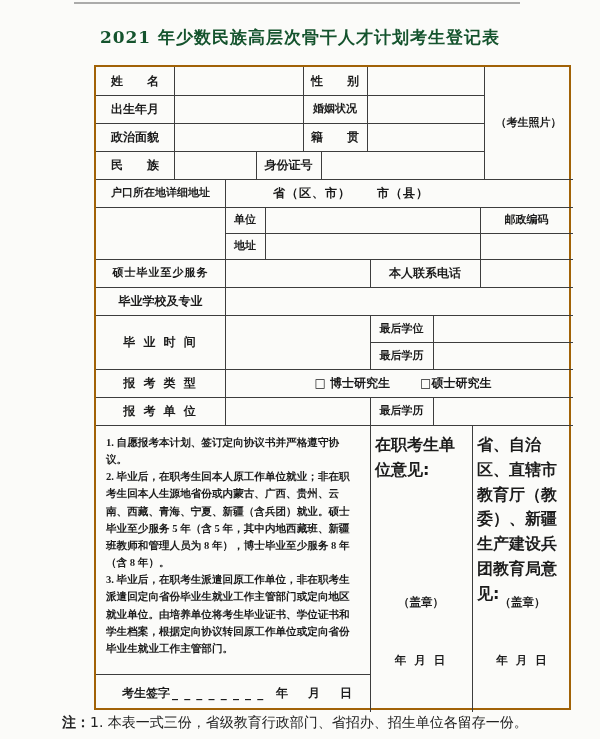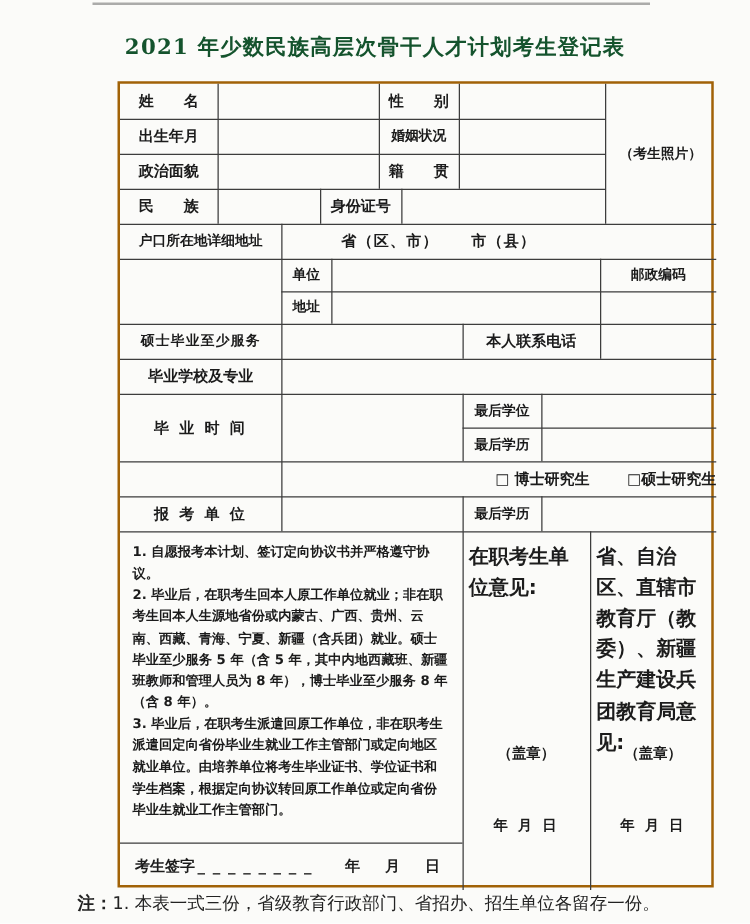--- a/index.html
+++ b/index.html
@@ -27,42 +27,42 @@
     box-sizing:border-box; color:#1b1b1b;
   }
   .sm { font-size:11px; }
   .left { justify-content:flex-start; text-align:left; }
   .notes {
     position:absolute; left:0; top:358px; width:274px; height:249px;
     box-sizing:border-box; padding:9px 10px 6px 10px;
     font-size:10.6px; font-weight:bold; line-height:1.62; text-align:left;
     color:#1b1b1b;
   }
-  .notes p { margin:0; }
+  .notes p { margin:0;font-family:Liberation Serif, serif; }
   .opcol { position:absolute; box-sizing:border-box; }
   .opcol .optitle {
     position:absolute; left:0; top:8px; width:100%; box-sizing:border-box;
     padding:0 5px; font-size:16px; font-weight:bold; line-height:1.55; text-align:left;
   }
   .opcol .seal {
     position:absolute; left:0; top:170px; width:100%;
     text-align:center; font-size:11.5px; font-weight:bold;
   }
   .opcol .opdate {
     position:absolute; left:0; top:228px; width:100%;
     text-align:center; font-size:11.5px; font-weight:bold; letter-spacing:2px;
   }
   .sigrow {
     position:absolute; left:0; top:607px; width:274px; height:38px;
     display:flex; align-items:center; box-sizing:border-box;
-    padding:0 14px 0 12px; font-size:12px; font-weight:bold;
+    padding:0 14px 0 26px; font-size:12px; font-weight:bold;
   }
   .sigrow .sigline { letter-spacing:1px; margin-left:2px; }
   .sigrow .sigdate { margin-left:auto; letter-spacing:4px; }
-  .opts { justify-content:flex-end; padding-left:8px; }
+  .opts { justify-content:center; padding-left:8px; }
   .opts .opt2 { margin-left:30px; }
   .footnote {
     position:absolute; left:62px; top:714px; width:500px;
     font-size:14px; color:#222; text-align:left;
   }
   .footnote b { font-weight:bold; }
 </style>
 </head>
 <body>
 
@@ -146,20 +146,21 @@
     <div class="cell" style="left:0; top:220px; width:129px; height:28px;">毕业学校及专业</div>
     <div class="cell" style="left:129px; top:220px; width:348px; height:28px;"></div>
 
     <div class="cell" style="left:0; top:248px; width:129px; height:54px; letter-spacing:2px;">毕  业  时  间</div>
     <div class="cell" style="left:129px; top:248px; width:145px; height:54px;"></div>
     <div class="cell sm" style="left:274px; top:248px; width:63px; height:27px;">最后学位</div>
     <div class="cell" style="left:337px; top:248px; width:140px; height:27px;"></div>
     <div class="cell sm" style="left:274px; top:275px; width:63px; height:27px;">最后学历</div>
     <div class="cell" style="left:337px; top:275px; width:140px; height:27px;"></div>
 
+    <div class="cell" style="left:0; top:302px; width:129px; height:28px; letter-spacing:2px;">报  考  类  型</div>
     <div class="cell opts" style="left:129px; top:302px; width:348px; height:28px;">
       <span class="opt1"><span>□</span><span> 博士研究生</span></span>
       <span class="opt2"><span>□</span><span>硕士研究生</span></span>
     </div>
 
     <div class="cell" style="left:0; top:330px; width:129px; height:28px; letter-spacing:2px;">报  考  单  位</div>
     <div class="cell" style="left:129px; top:330px; width:145px; height:28px;"></div>
     <div class="cell sm" style="left:274px; top:330px; width:63px; height:28px;">最后学历</div>
     <div class="cell" style="left:337px; top:330px; width:140px; height:28px;"></div>
 

